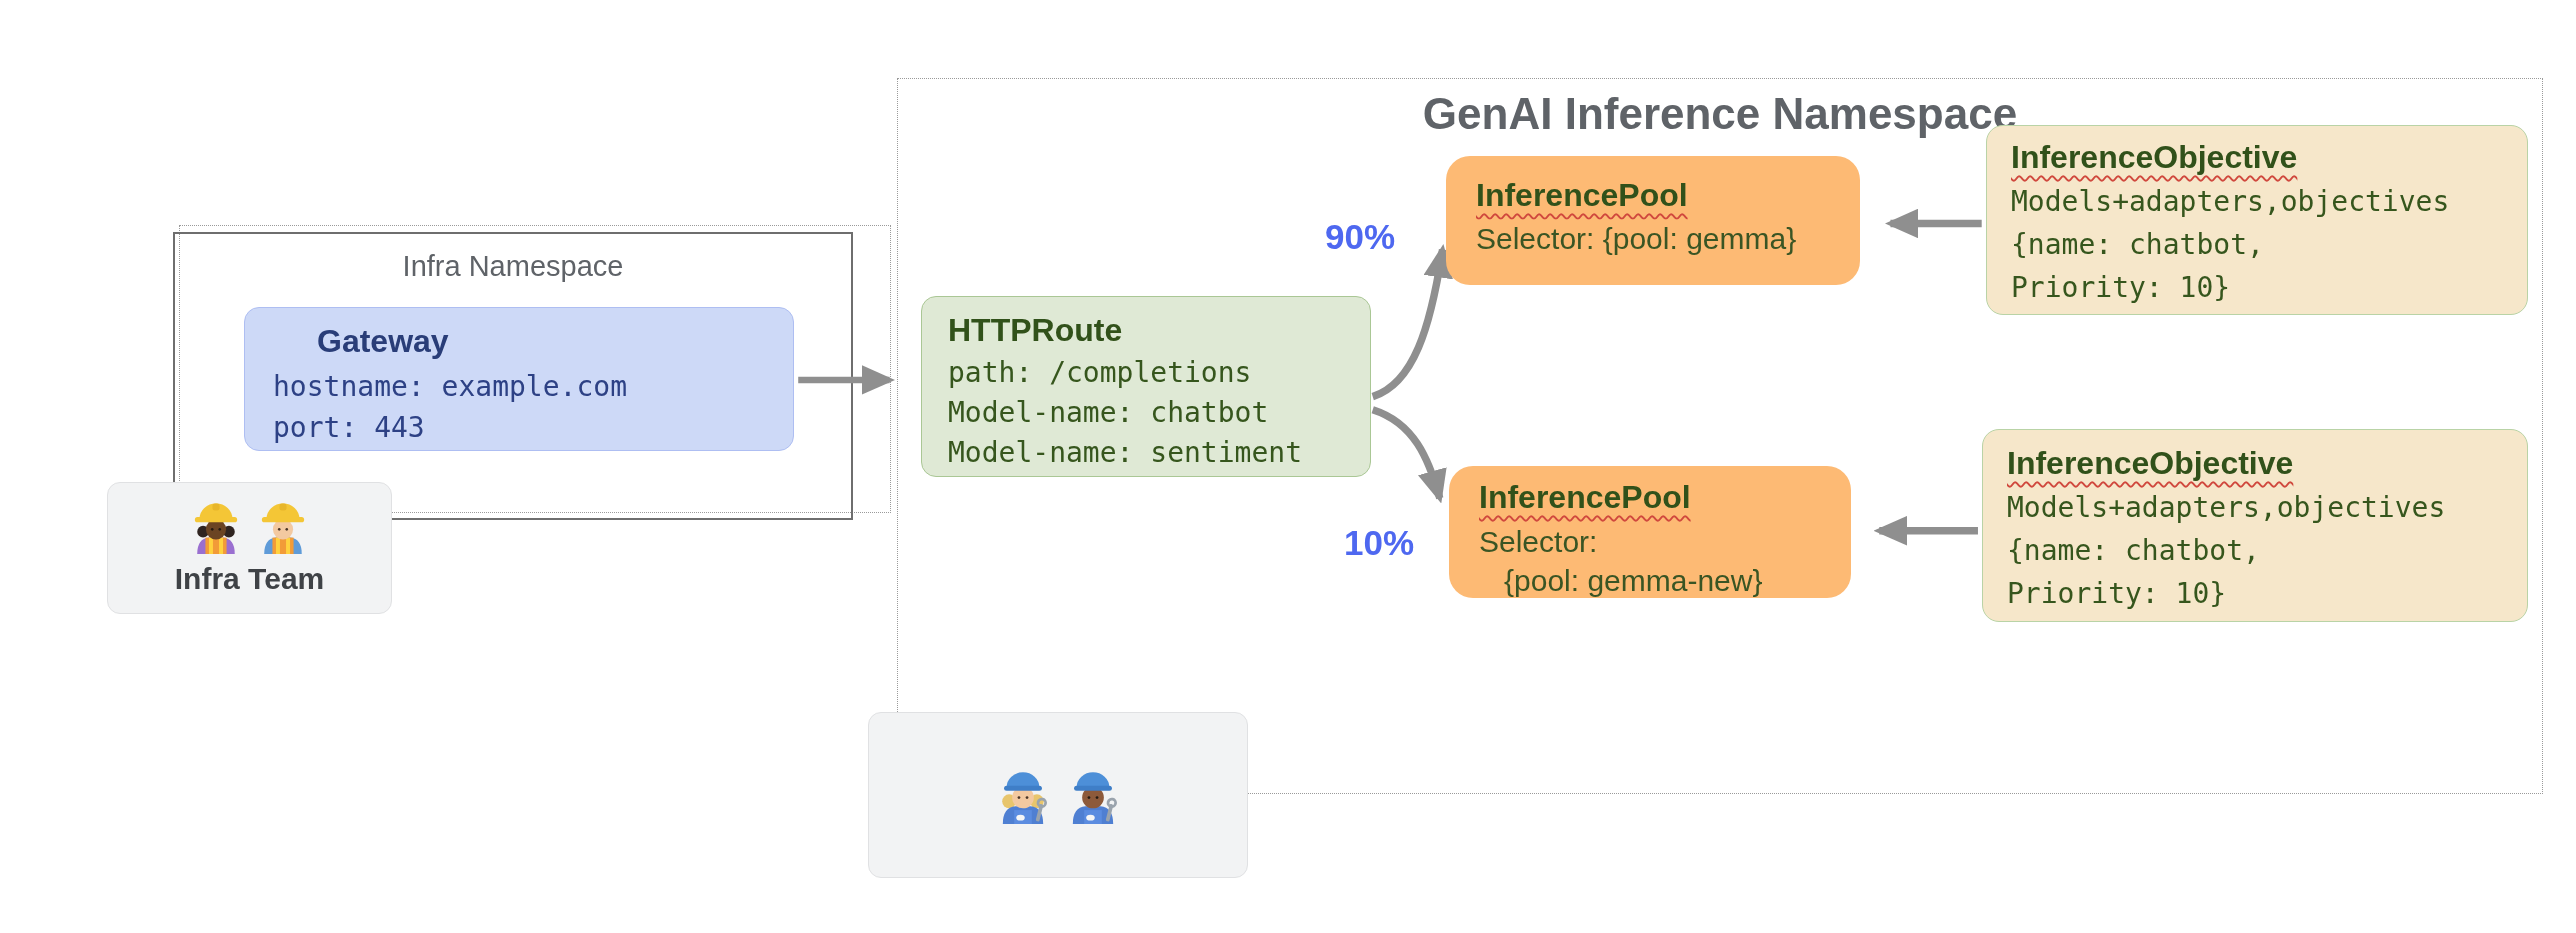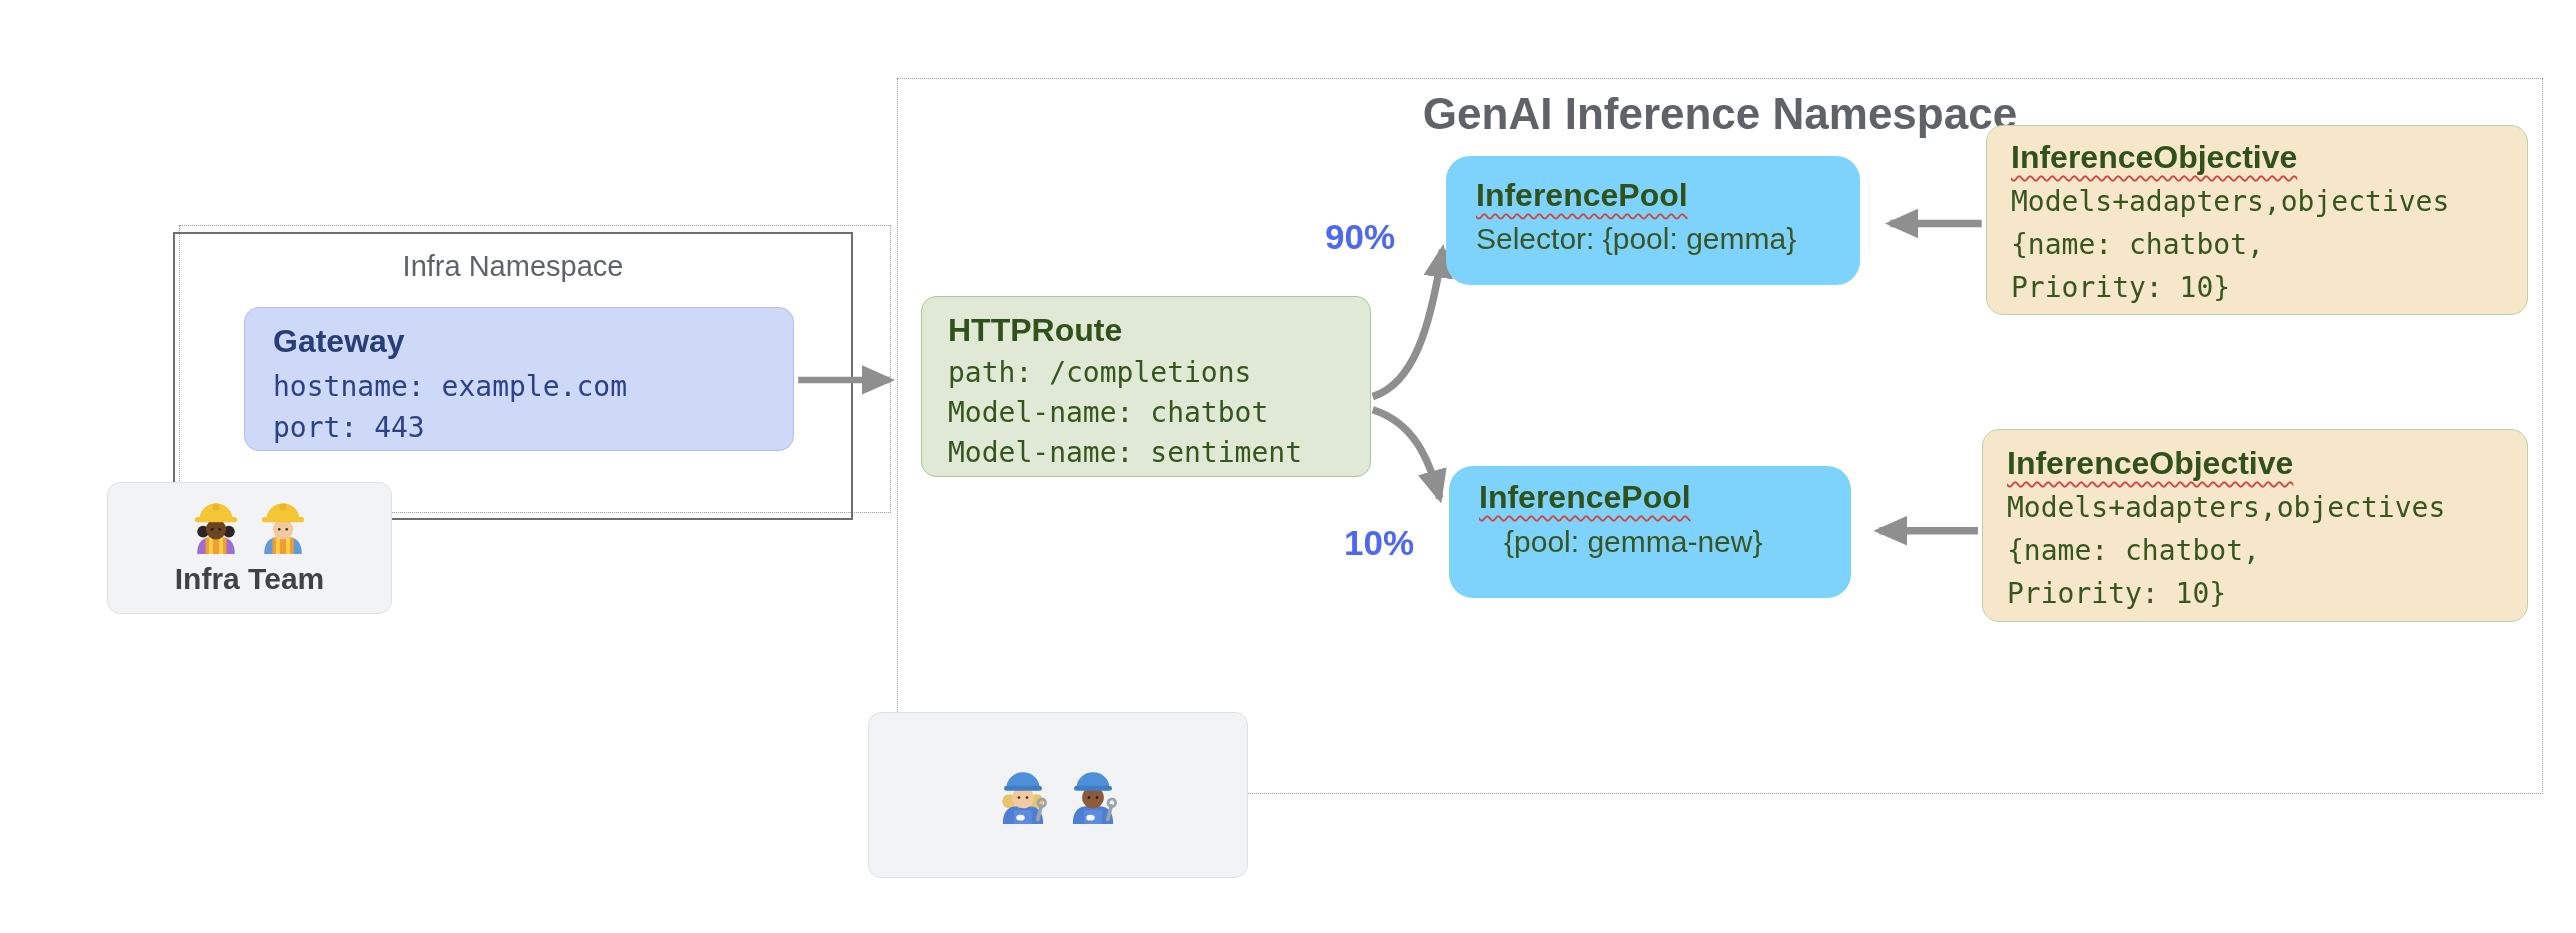--- a/index.html
+++ b/index.html
@@ -32,33 +32,33 @@
   
   .arrows { position:absolute; left:0; top:0; width:2576px; height:933px; z-index:3; pointer-events:none; }
 
   
   .box { position:absolute; z-index:4; }
   .gateway-box {
     left:244px; top:307px; width:550px; height:144px;
     background:#cdd9f7; border:1.9px solid #aebef2; border-radius:15px;
     padding:15px 0 0 28px; color:#2b3e7c;
   }
-  .gateway-box .box-title { font-size:32px; font-weight:700; color:#293d78; margin-bottom:5.6px; }
+  .gateway-box .box-title { font-size:32px; font-weight:700; color:#293d78; margin-bottom:5.6px;margin-left:44px; }
   .gateway-box .code-line { font-size:28px; line-height:41px; color:#2d4185; white-space:pre; }
 
   .httproute-box {
     left:921px; top:296px; width:450px; height:181px;
     background:#dfe9d5; border:1.9px solid #aac795; border-radius:15px;
     padding:15px 0 0 26px;
   }
   .httproute-box .box-title { font-size:32px; font-weight:700; color:#31511a; margin-bottom:4px; }
   .httproute-box .code-line { font-size:28px; line-height:40px; color:#36561d; white-space:pre; }
 
   .pool-box {
-    background:#7dd3fc; border:none; border-radius:24px; color:#365020;
+    background:#fdba74; border:none; border-radius:24px; color:#365020;
   }
   .pool-top    { left:1446px; top:156px; width:414px; height:129px; padding:20.5px 0 0 30px; }
   .pool-bottom { left:1449px; top:466px; width:402px; height:132px; padding:13px 0 0 30px; }
   .pool-box .box-title {
     display:inline-block; font-size:32px; font-weight:700; color:#31511a;
     text-decoration:underline; text-decoration-style:wavy;
     text-decoration-color:#d0483d; text-decoration-thickness:2.3px; text-underline-offset:6.5px;
     margin-bottom:5.6px;
   }
   .pool-box .sans-line { font-size:30px; line-height:39px; color:#3a5524; white-space:pre; }
@@ -136,20 +136,21 @@
   <div class="pct pct-90">90%</div>
   <div class="pct pct-10">10%</div>
 
   <div class="box pool-box pool-top">
     <span class="box-title">InferencePool</span>
     <div class="sans-line">Selector: {pool: gemma}</div>
   </div>
 
   <div class="box pool-box pool-bottom">
     <span class="box-title">InferencePool</span>
+    <div class="sans-line">Selector:</div>
     <div class="sans-line">   {pool: gemma-new}</div>
   </div>
 
   <div class="box objective-box objective-top">
     <span class="box-title">InferenceObjective</span>
     <div class="code-line mono">Models+adapters,objectives</div>
     <div class="code-line mono">{name: chatbot,</div>
     <div class="code-line mono">Priority: 10}</div>
   </div>
 

